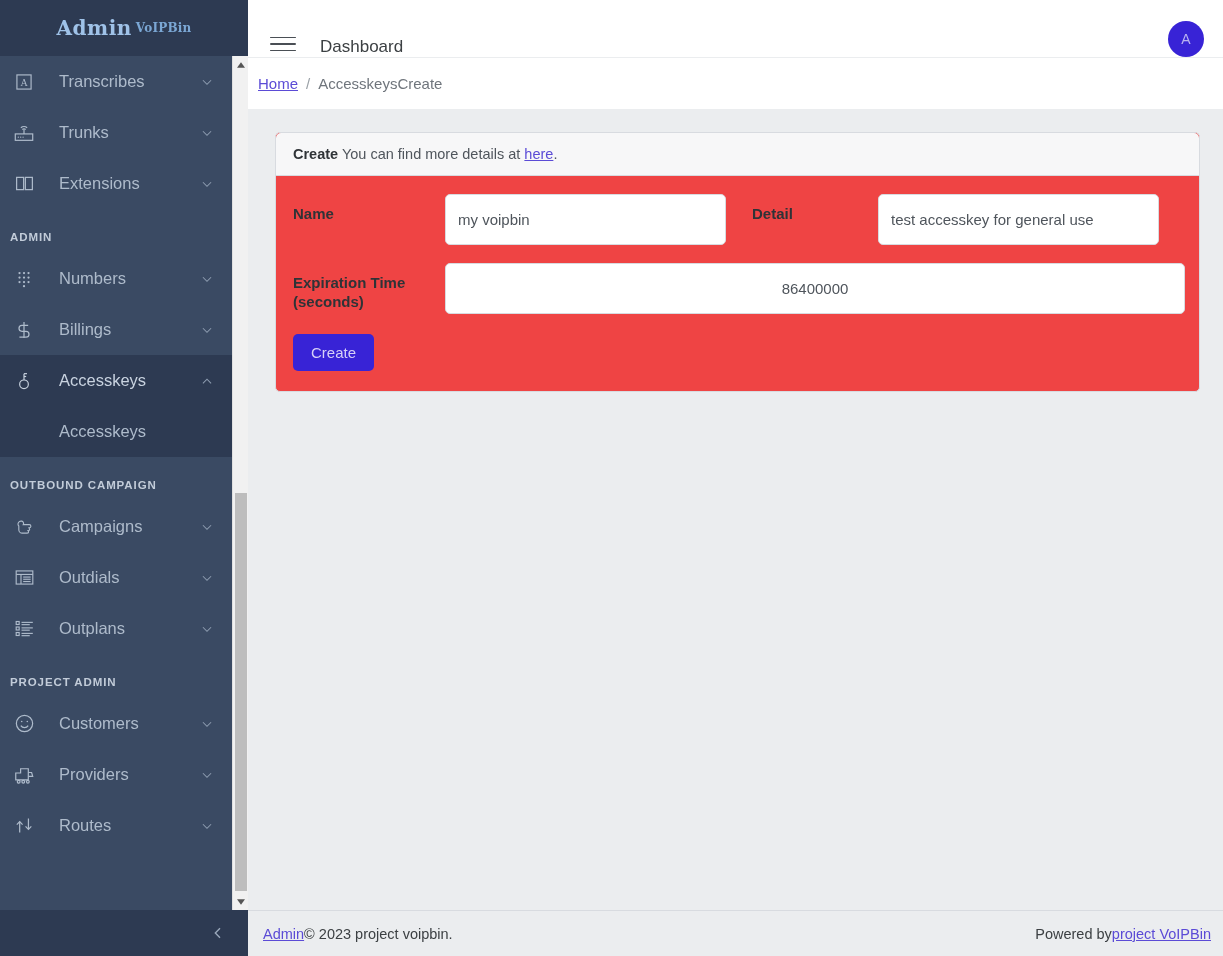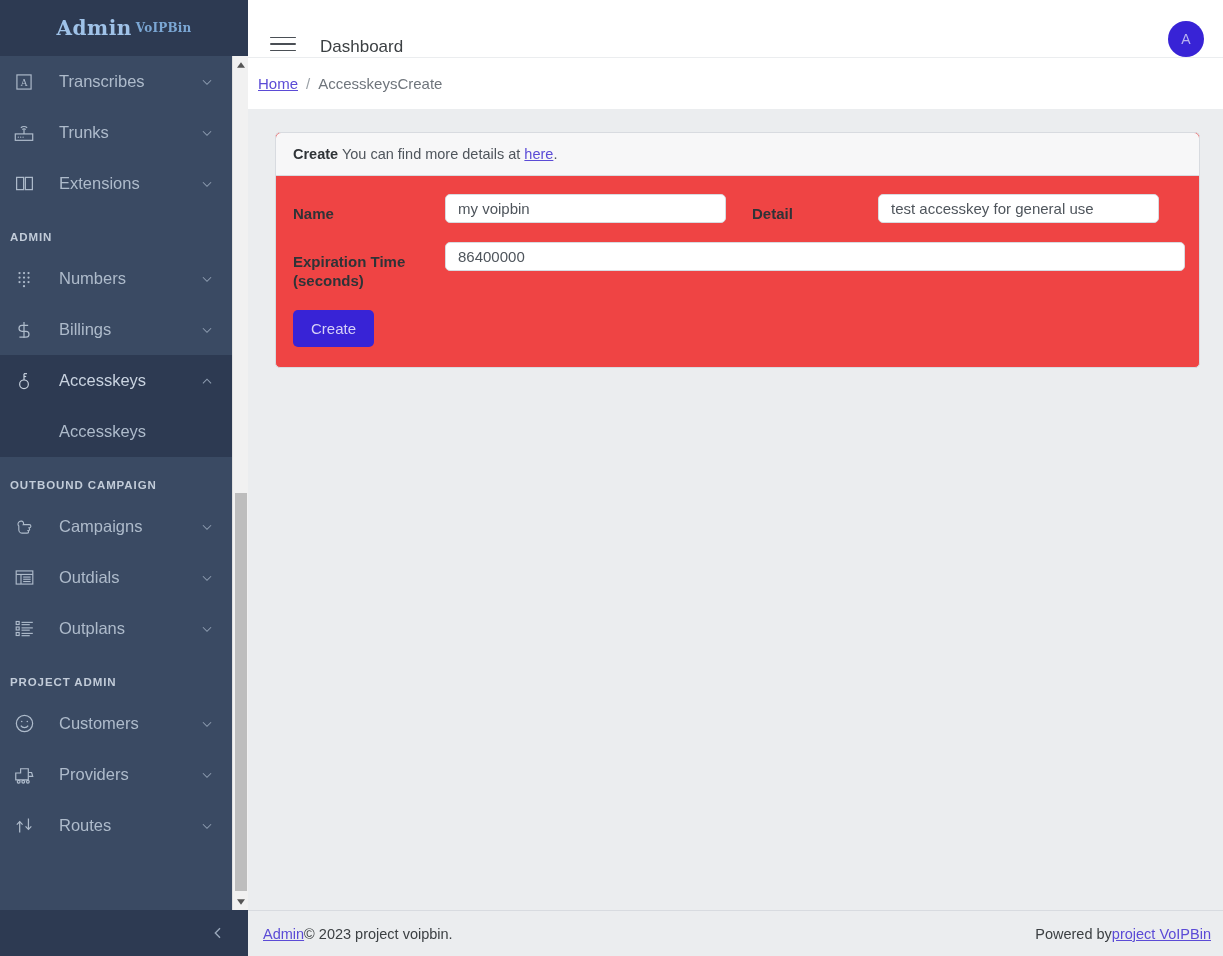--- a/index.html
+++ b/index.html
@@ -218,33 +218,33 @@
   .lbl-col {
     width: 152px;
     flex: 0 0 152px;
     font-size: 15px;
     font-weight: bold;
     color: #2f3337;
     padding-top: 11px;
     line-height: 1.25;
   }
   .inp {
-    height: 29px;
+    height: 51px;
     border: 1px solid #d8dbe0;
     border-radius: 5px;
     padding: 0 12px;
     font-size: 15px;
     font-family: "Liberation Sans", sans-serif;
     color: #4f555c;
     background: #fff;
     outline: none;
   }
   .inp-name { width: 281px; flex: 0 0 281px; }
   .inp-detail { width: 281px; flex: 0 0 281px; }
-  .inp-wide { width: 740px; flex: 0 0 740px; }
+  .inp-wide { width: 740px; flex: 0 0 740px; text-align: center; }
   .lbl-detail {
     width: 152px; flex: 0 0 152px;
     font-size: 15px; font-weight: bold; color: #2f3337;
     padding-top: 11px; padding-left: 26px;
   }
   .btn-create {
     background: #3823d6;
     color: #d6d0f7;
     border: none;
     border-radius: 5px;

